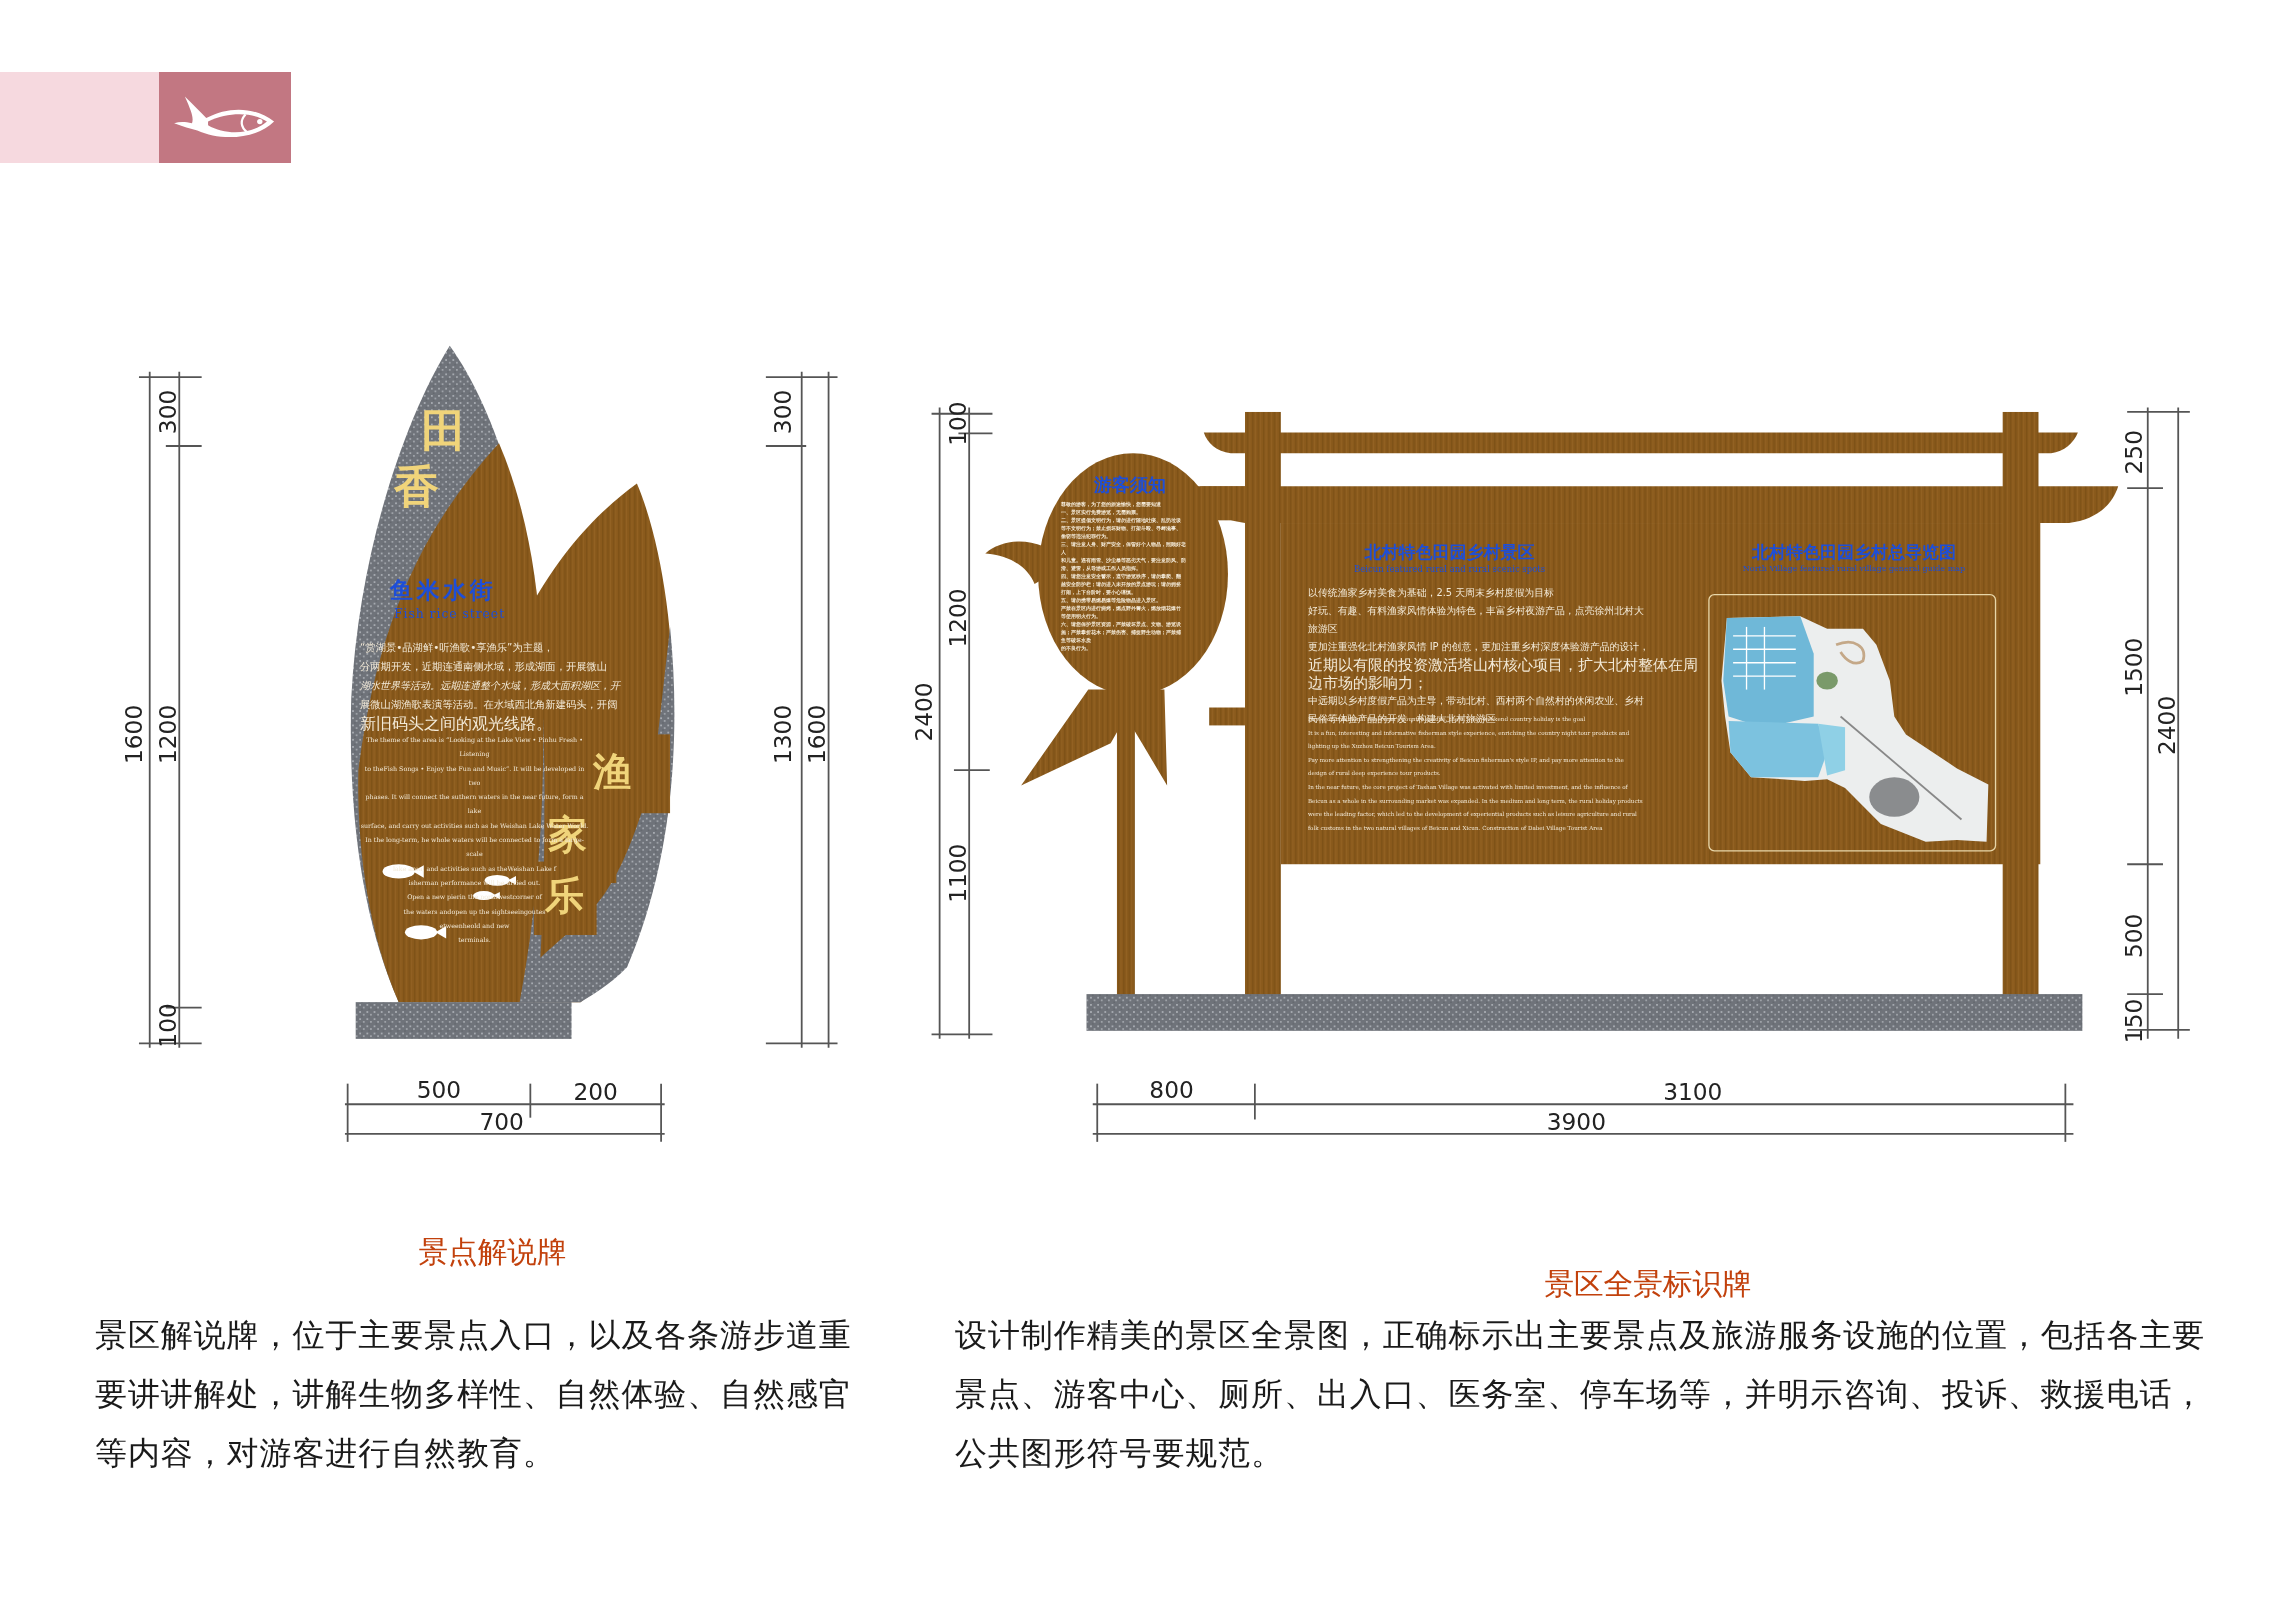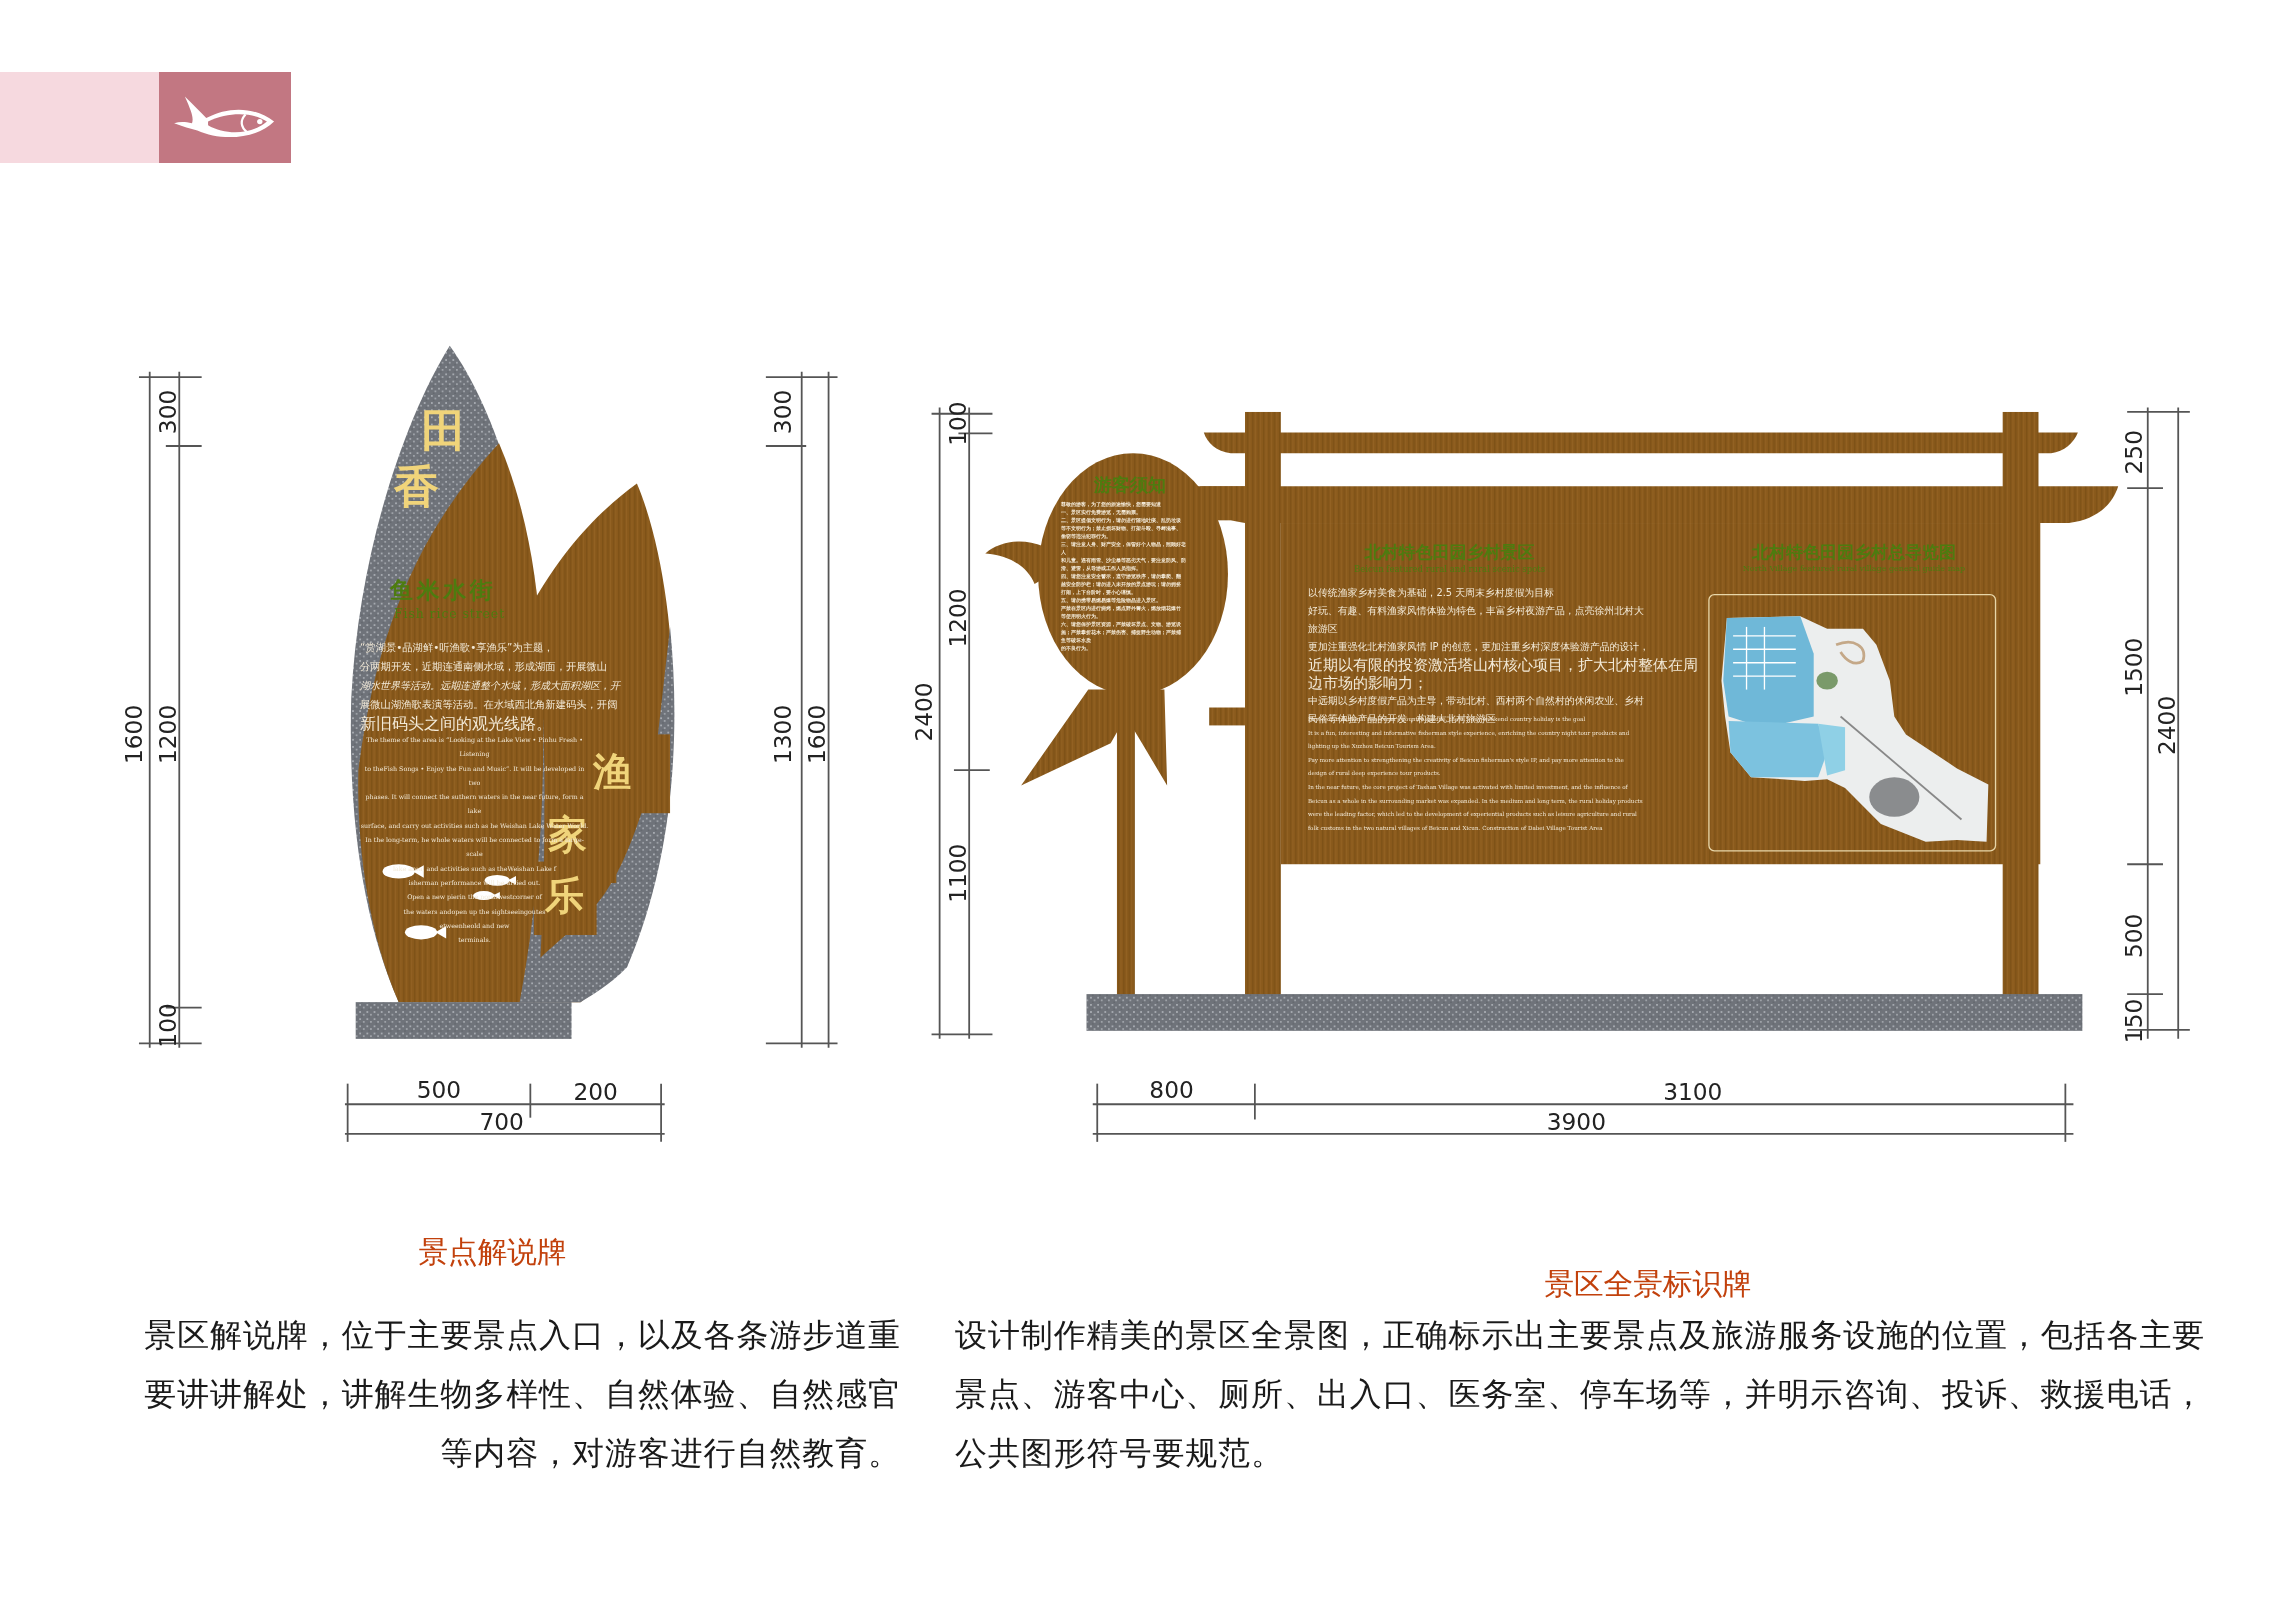--- a/index.html
+++ b/index.html
@@ -5,21 +5,21 @@
   html, body { margin:0; padding:0; background:#ffffff; }
   body { width:2293px; height:1621px; position:relative; overflow:hidden; font-family:"DejaVu Sans", "Liberation Sans", sans-serif; color:#1a1a1a; }
   .abs { position:absolute; }
   .hdr-light { left:0; top:72px; width:159px; height:91px; background:#f6d9df; }
   .hdr-dark { left:159px; top:72px; width:132px; height:91px; background:#c27782; display:flex; align-items:center; justify-content:center; }
   svg.art { position:absolute; left:0; top:0; }
   .dim { font-family:"DejaVu Sans", sans-serif; font-size:26px; fill:#222; }
   .caption { font-size:29.6px; color:#c2410c; text-align:center; }
   .body-text { font-size:32px; line-height:59px; color:#1a1a1a; letter-spacing:0.9px; }
   .sign-txt { position:absolute; color:#f3ead8; }
-  .gold { color:#4d7c0f; }
+  .gold { color:#1d4ed8; }
   .cn-small { font-size:13.4px; line-height:22.4px; }
   .en-small { font-family:"DejaVu Serif", "Liberation Serif", serif; font-size:8.5px; line-height:16px; }
   .notice { font-size:7.6px; line-height:12px; color:#f3ead8; font-weight:bold; }
   .calli { font-family:"DejaVu Serif", serif; font-weight:bold; color:#f0d47a; font-size:45px; position:absolute; }
 </style>
 </head>
 <body>
 
 <div class="abs hdr-light"></div>
 <div class="abs hdr-dark">
@@ -263,21 +263,21 @@
   <div class="en-small" style="font-size:5.6px;line-height:13.6px;">were the leading factor, which led to the development of experiential products such as leisure agriculture and rural</div>
   <div class="en-small" style="font-size:5.6px;line-height:13.6px;">folk customs in the two natural villages of Beicun and Xicun. Construction of Dabei Village Tourist Area</div>
 </div>
 
 <div class="sign-txt gold" style="left:1715px;top:541px;width:278px;text-align:center;font-size:17px;font-weight:bold;">北村特色田园乡村总导览图</div>
 <div class="sign-txt gold" style="left:1715px;top:564px;width:278px;text-align:center;font-family:'DejaVu Serif',serif;font-size:8px;">North Village featured rural village general guide map</div>
 
 <div class="abs caption" style="left:358px;top:1232px;width:269px;">景点解说牌</div>
 <div class="abs caption" style="left:1433px;top:1232px;width:430px;margin-top:32px;">景区全景标识牌</div>
 
-<div class="abs body-text" style="left:95px;top:1306px;width:806px;text-align:right;">
+<div class="abs body-text" style="left:95px;top:1306px;width:806px;">
   <div>景区解说牌，位于主要景点入口，以及各条游步道重</div>
   <div>要讲讲解处，讲解生物多样性、自然体验、自然感官</div>
   <div>等内容，对游客进行自然教育。</div>
 </div>
 <div class="abs body-text" style="left:955px;top:1306px;width:1281px;">
   <div>设计制作精美的景区全景图，正确标示出主要景点及旅游服务设施的位置，包括各主要</div>
   <div>景点、游客中心、厕所、出入口、医务室、停车场等，并明示咨询、投诉、救援电话，</div>
   <div>公共图形符号要规范。</div>
 </div>
 

